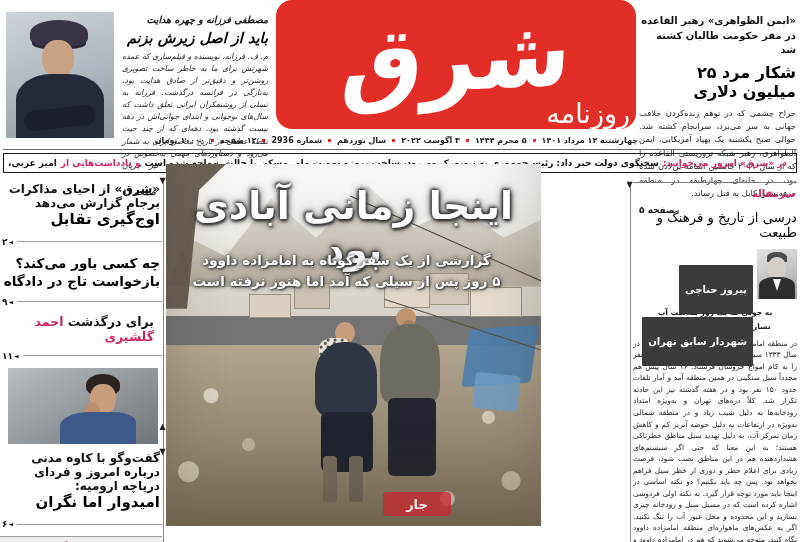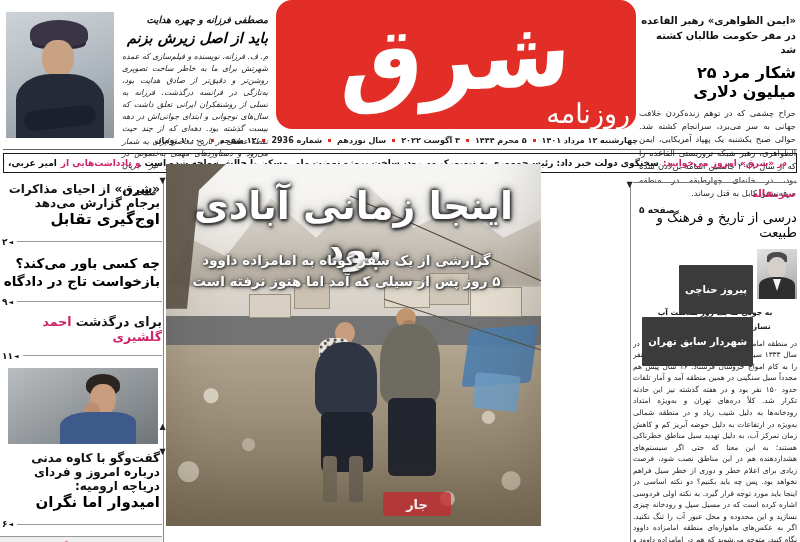--- a/index.html
+++ b/index.html
@@ -51,21 +51,21 @@
           padding:0 9px;font-size:9px;font-weight:bold;white-space:nowrap;overflow:hidden;}
   .ticker .lbl{color:#cb2366;margin-left:4px;}
   .ticker .blk{color:#111;margin-left:4px;}
   .ticker .hl{color:#cb2366;margin-left:4px;}
 
   
   .sidecol{position:absolute;top:180px;left:0;width:162px;}
   .sidecol .kicker{font-size:12px;font-weight:bold;text-align:right;padding:2px 2px 0 0;color:#111;}
   .sidecol .hl1{font-size:15px;font-weight:bold;text-align:right;line-height:1.3;padding-right:2px;color:#000;}
   .sidecol .hl2{font-size:13.5px;font-weight:bold;text-align:right;line-height:1.35;padding-right:2px;color:#000;}
-  .sidecol .mixline{font-size:12.5px;font-weight:bold;text-align:right;padding-right:0;}
+  .sidecol .mixline{font-size:12.5px;font-weight:bold;text-align:right;padding-right:8px;}
   .sidecol .mixline .accent{color:#cb2366;}
   .seprow{display:flex;direction:ltr;align-items:center;margin:7px 0 7px 0;}
   .seprow .pgnum{font-size:9px;font-weight:bold;color:#111;margin:0 1px 0 2px;}
   .seprow .pgarrow{font-size:6px;color:#111;margin-right:4px;line-height:1;}
   .seprow .sepline{flex:1;border-top:1px solid #9a9a9a;}
   .photo-madani{position:relative;margin:2px 4px 5px 8px;height:76px;
           background:linear-gradient(150deg,#b9bdc0,#8d9296 60%,#6e7478);overflow:hidden;}
   .mad-hair{position:absolute;top:6px;left:78px;width:34px;height:22px;background:#2b2420;border-radius:50% 50% 40% 40%;}
   .mad-face{position:absolute;top:16px;left:82px;width:26px;height:30px;background:#c79d7d;border-radius:45%;}
   .mad-hand{position:absolute;top:34px;left:76px;width:16px;height:18px;background:#b98f6f;border-radius:50%;}

